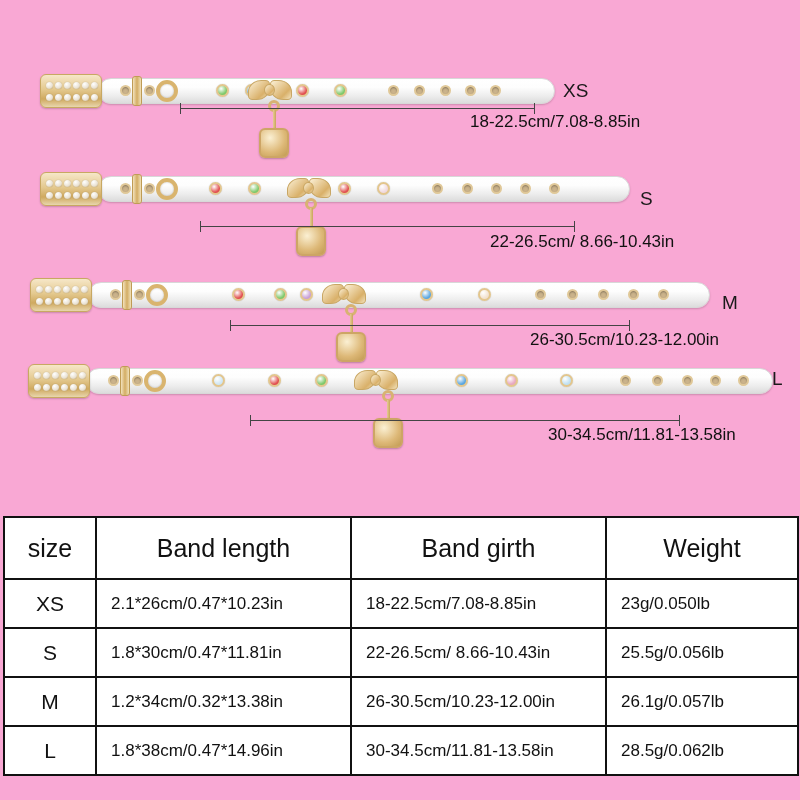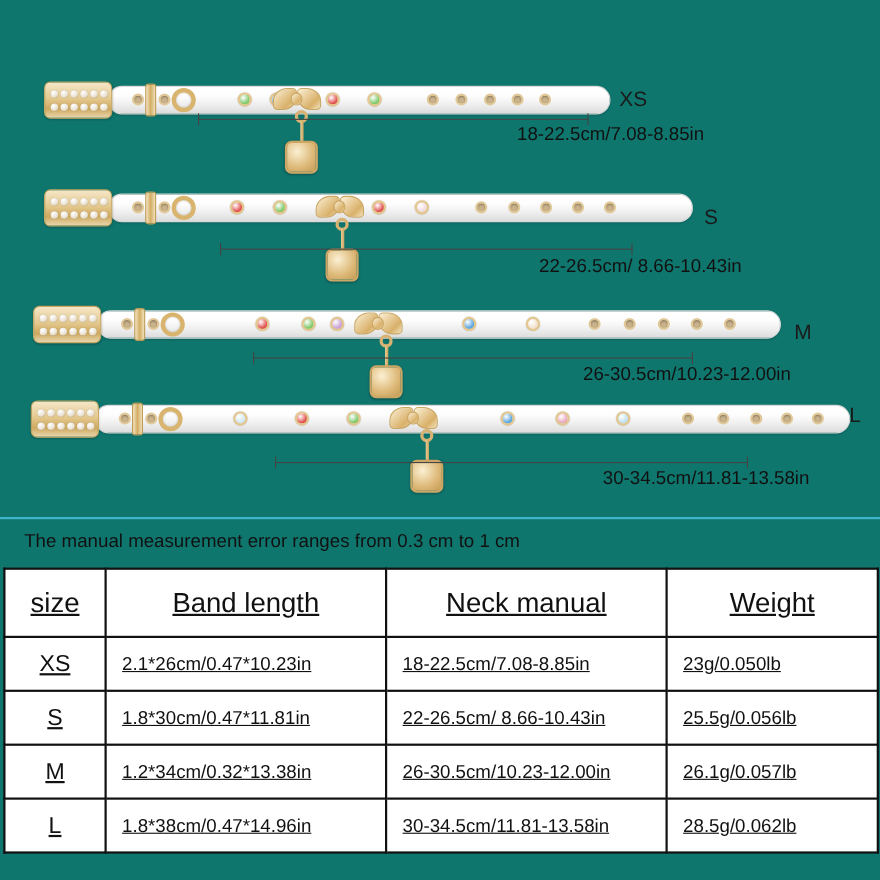--- a/index.html
+++ b/index.html
@@ -8,21 +8,21 @@
     width: 800px; height: 800px;
     background: #ffffff;
     font-family: "Liberation Sans", sans-serif;
     color: #111;
     overflow: hidden;
   }
   #page {
     position: relative;
     width: 800px;
     height: 800px;
-    background: #0f766e;
+    background: #f9a8d4;
   }
 
   
   .collars {
     position: relative;
     width: 800px;
     height: 470px;
   }
 
   .collar-row {
@@ -170,21 +170,20 @@
   }
 
   
   .size-table {
     position: absolute;
     left: 3px;
     top: 516px;
     width: 794px;
     border-collapse: collapse;
     table-layout: fixed;
-    text-decoration: underline;
   }
   .size-table th, .size-table td {
     border: 2px solid #111;
     text-align: center;
     color: #111;
     font-weight: normal;
     background: #fff;
   }
   .size-table thead th {
     height: 62px;
@@ -368,30 +367,27 @@
         <div class="bow-part" style="left: 370px; top: 374px; width: 11px; height: 12px; border-radius: 50%;"></div>
         <div class="charm-ring" style="left: 382px; top: 390px;"></div>
         <div class="charm-link" style="left: 387px; top: 400px; height: 20px;"></div>
         <div class="charm" style="left: 373px; top: 418px;"></div>
         <div class="measure-line" style="left: 250px; top: 420px; width: 430px;"></div>
         <div class="size-letter" style="left: 772px; top: 368px;">L</div>
         <div class="measure-caption" style="left: 548px; top: 425px;">30-34.5cm/11.81-13.58in</div>
       </div>
     </div>
 
-  <div class="note-bar">
-    <span>The manual measurement error ranges from 0.3 cm to 1 cm</span>
-  </div>
 
   <table class="size-table">
     <thead>
       <tr>
         <th class="col-size">size</th>
         <th class="col-band">Band length</th>
-        <th class="col-neck">Neck manual</th>
+        <th class="col-neck">Band girth</th>
         <th class="col-weight">Weight</th>
       </tr>
     </thead>
     <tbody id="table-body">
         <tr>
           <td class="cell-size col-size">XS</td>
           <td class="cell-band col-band">2.1*26cm/0.47*10.23in</td>
           <td class="cell-neck col-neck">18-22.5cm/7.08-8.85in</td>
           <td class="cell-weight col-weight">23g/0.050lb</td>
         </tr>

